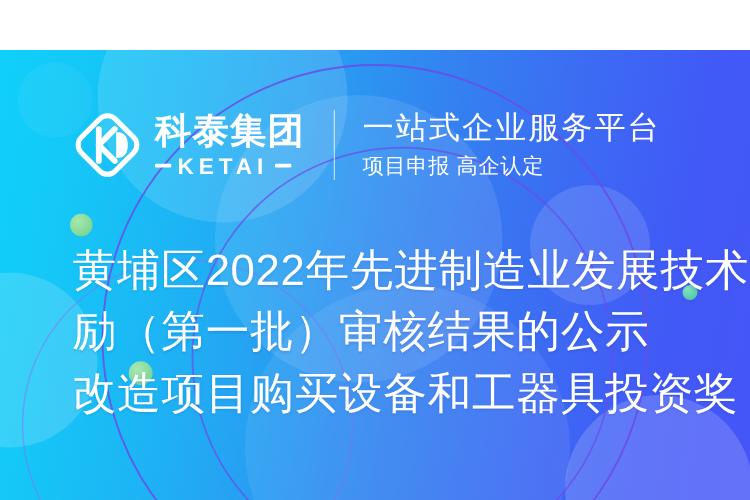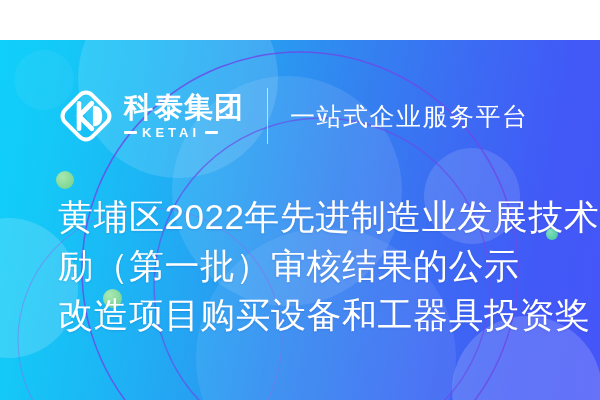--- a/index.html
+++ b/index.html
@@ -131,21 +131,21 @@
     margin-top: 4px;
   }
   .logo-rule {
     height: 3px;
     width: 13px;
     background: #ffffff;
     border-radius: 1px;
   }
   .logo-en {
     color: #ffffff;
-    font-size: 13px;
+    font-size: 18px;
     font-weight: bold;
     letter-spacing: 4px;
     line-height: 1;
     margin: 0 5px;
     white-space: nowrap;
   }
 
   .divider {
     width: 1px;
     height: 56px;
@@ -231,20 +231,21 @@
           <span class="logo-en">KETAI</span>
           <span class="logo-rule"></span>
         </div>
       </div>
     </div>
 
     <div class="divider"></div>
 
     <div class="tagline">
       <div class="tagline-main">一站式企业服务平台</div>
+      <div class="tagline-sub">项目申报 高企认定</div>
     </div>
 
   </div>
 
   <div class="title-block">
     <div class="title-line">黄埔区2022年先进制造业发展技术</div>
     <div class="title-line">励（第一批）审核结果的公示</div>
     <div class="title-line">改造项目购买设备和工器具投资奖</div>
   </div>
 

